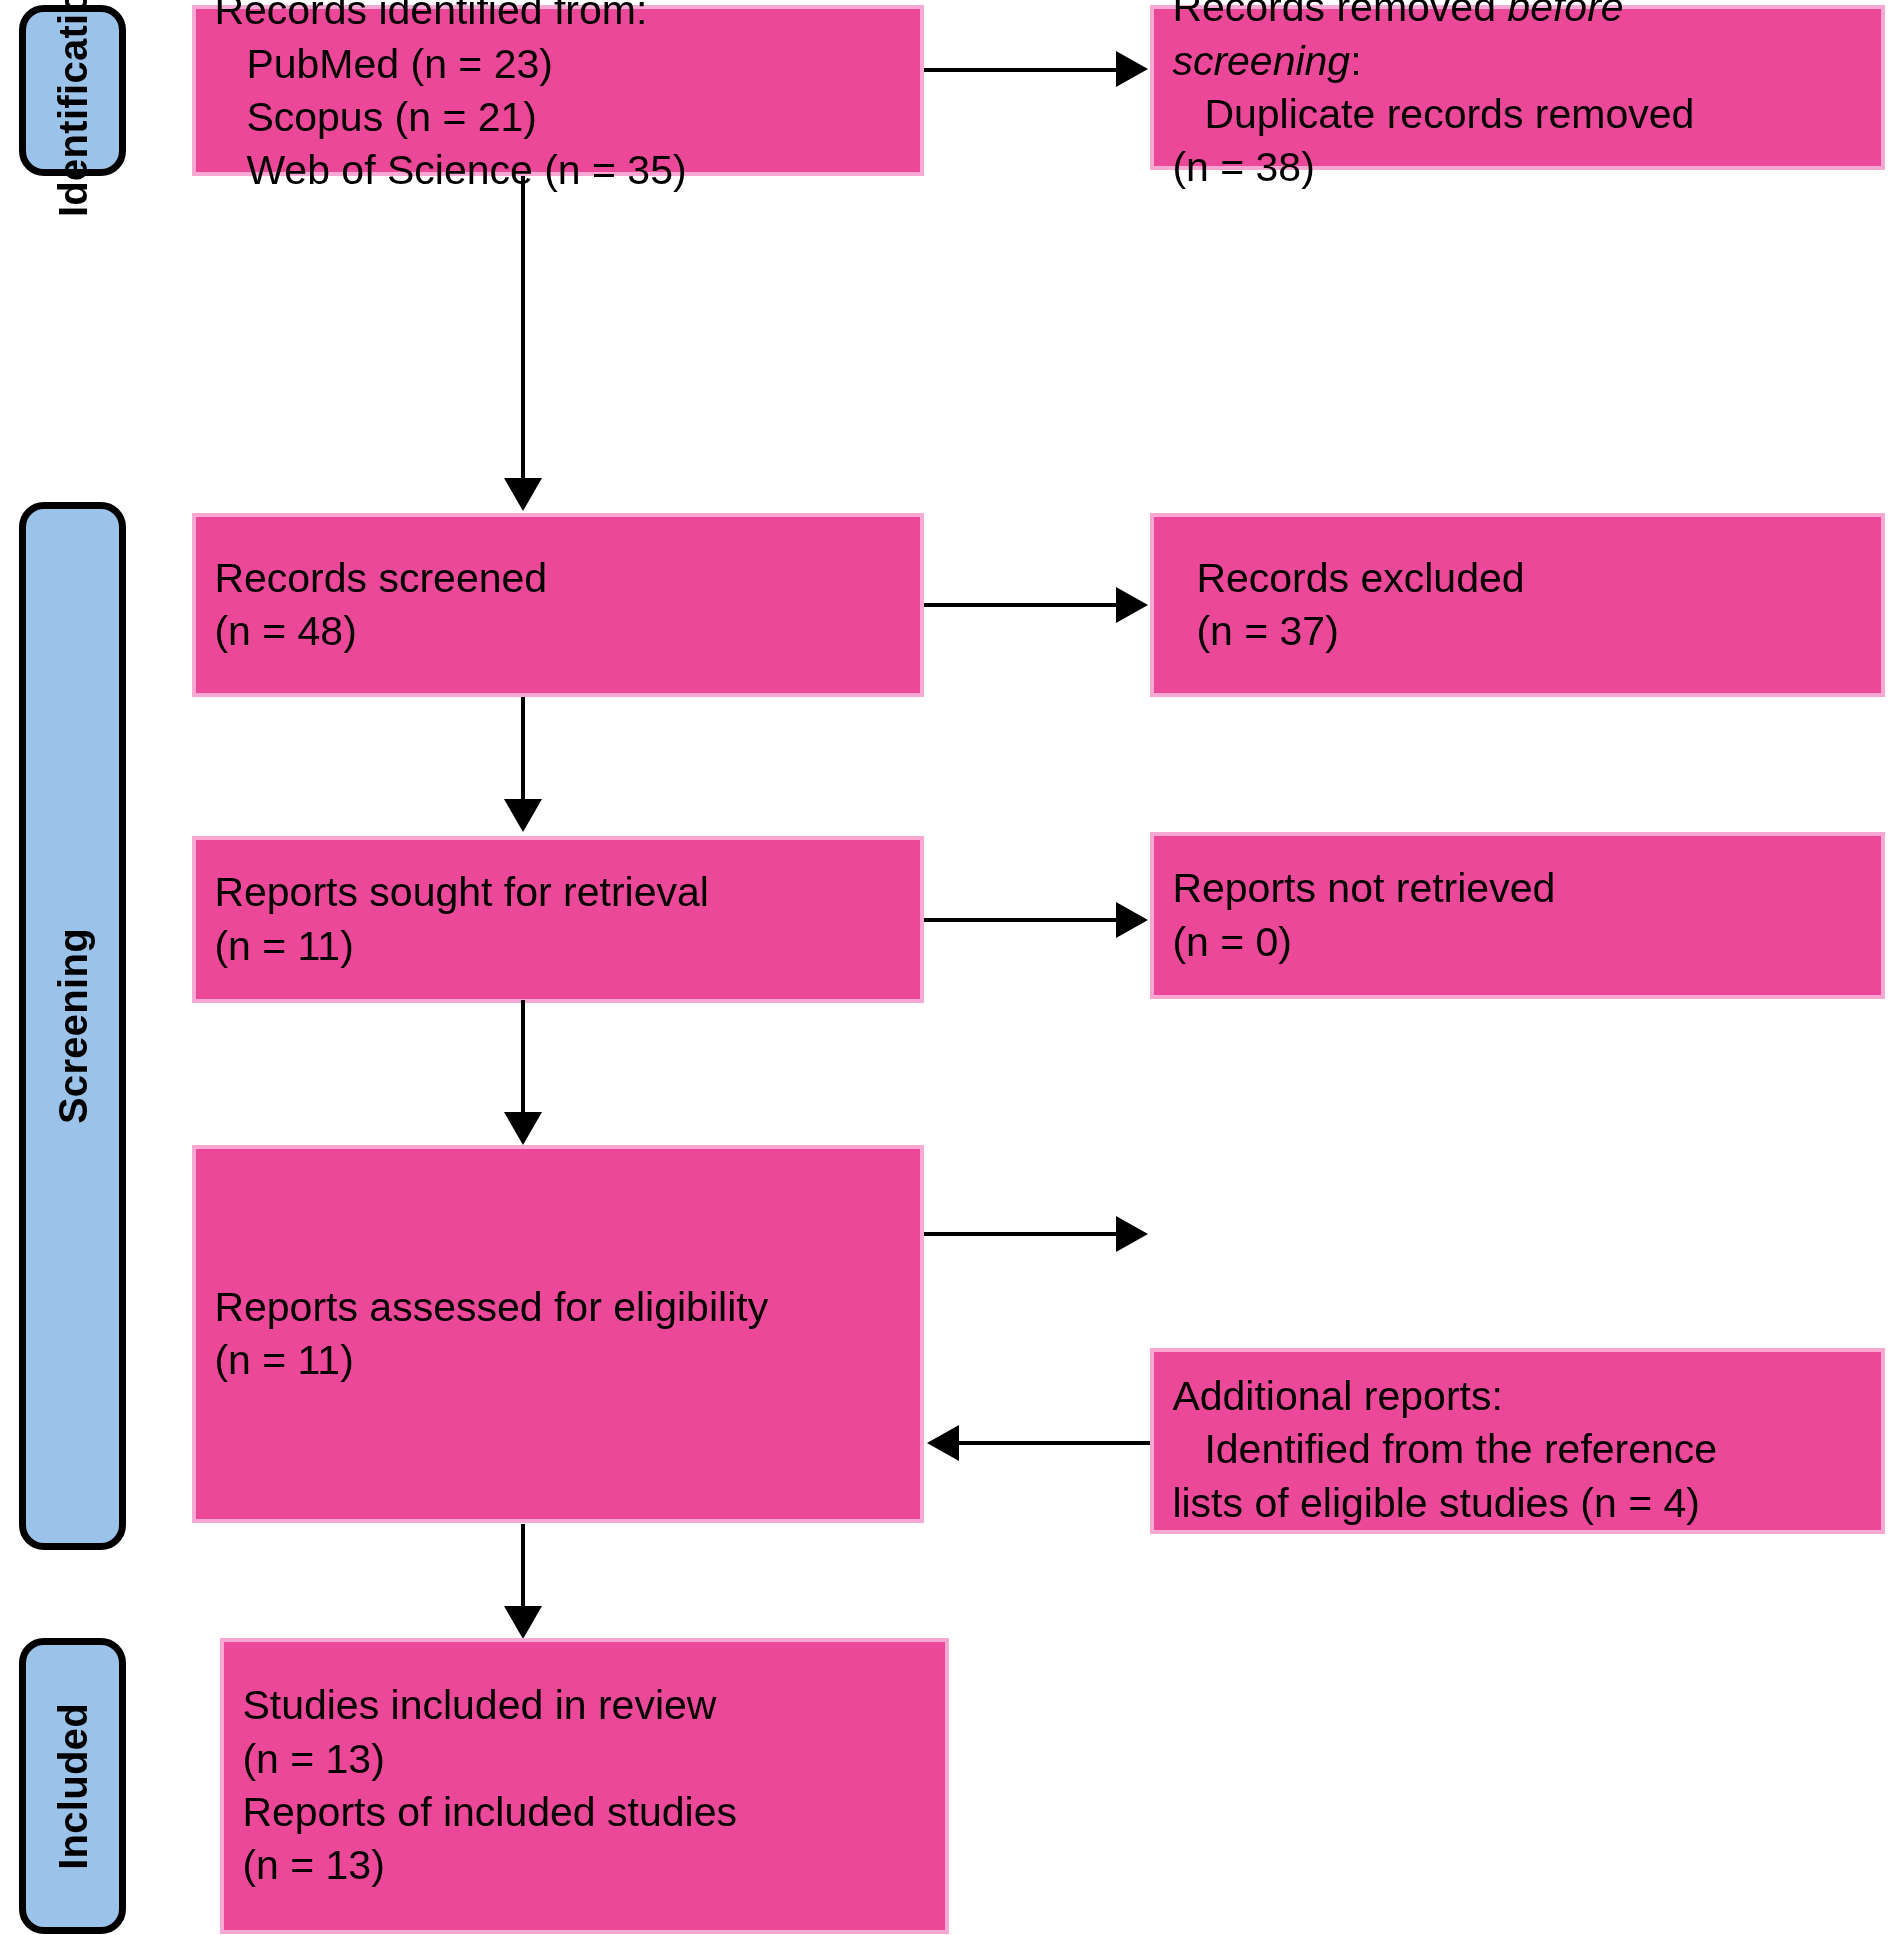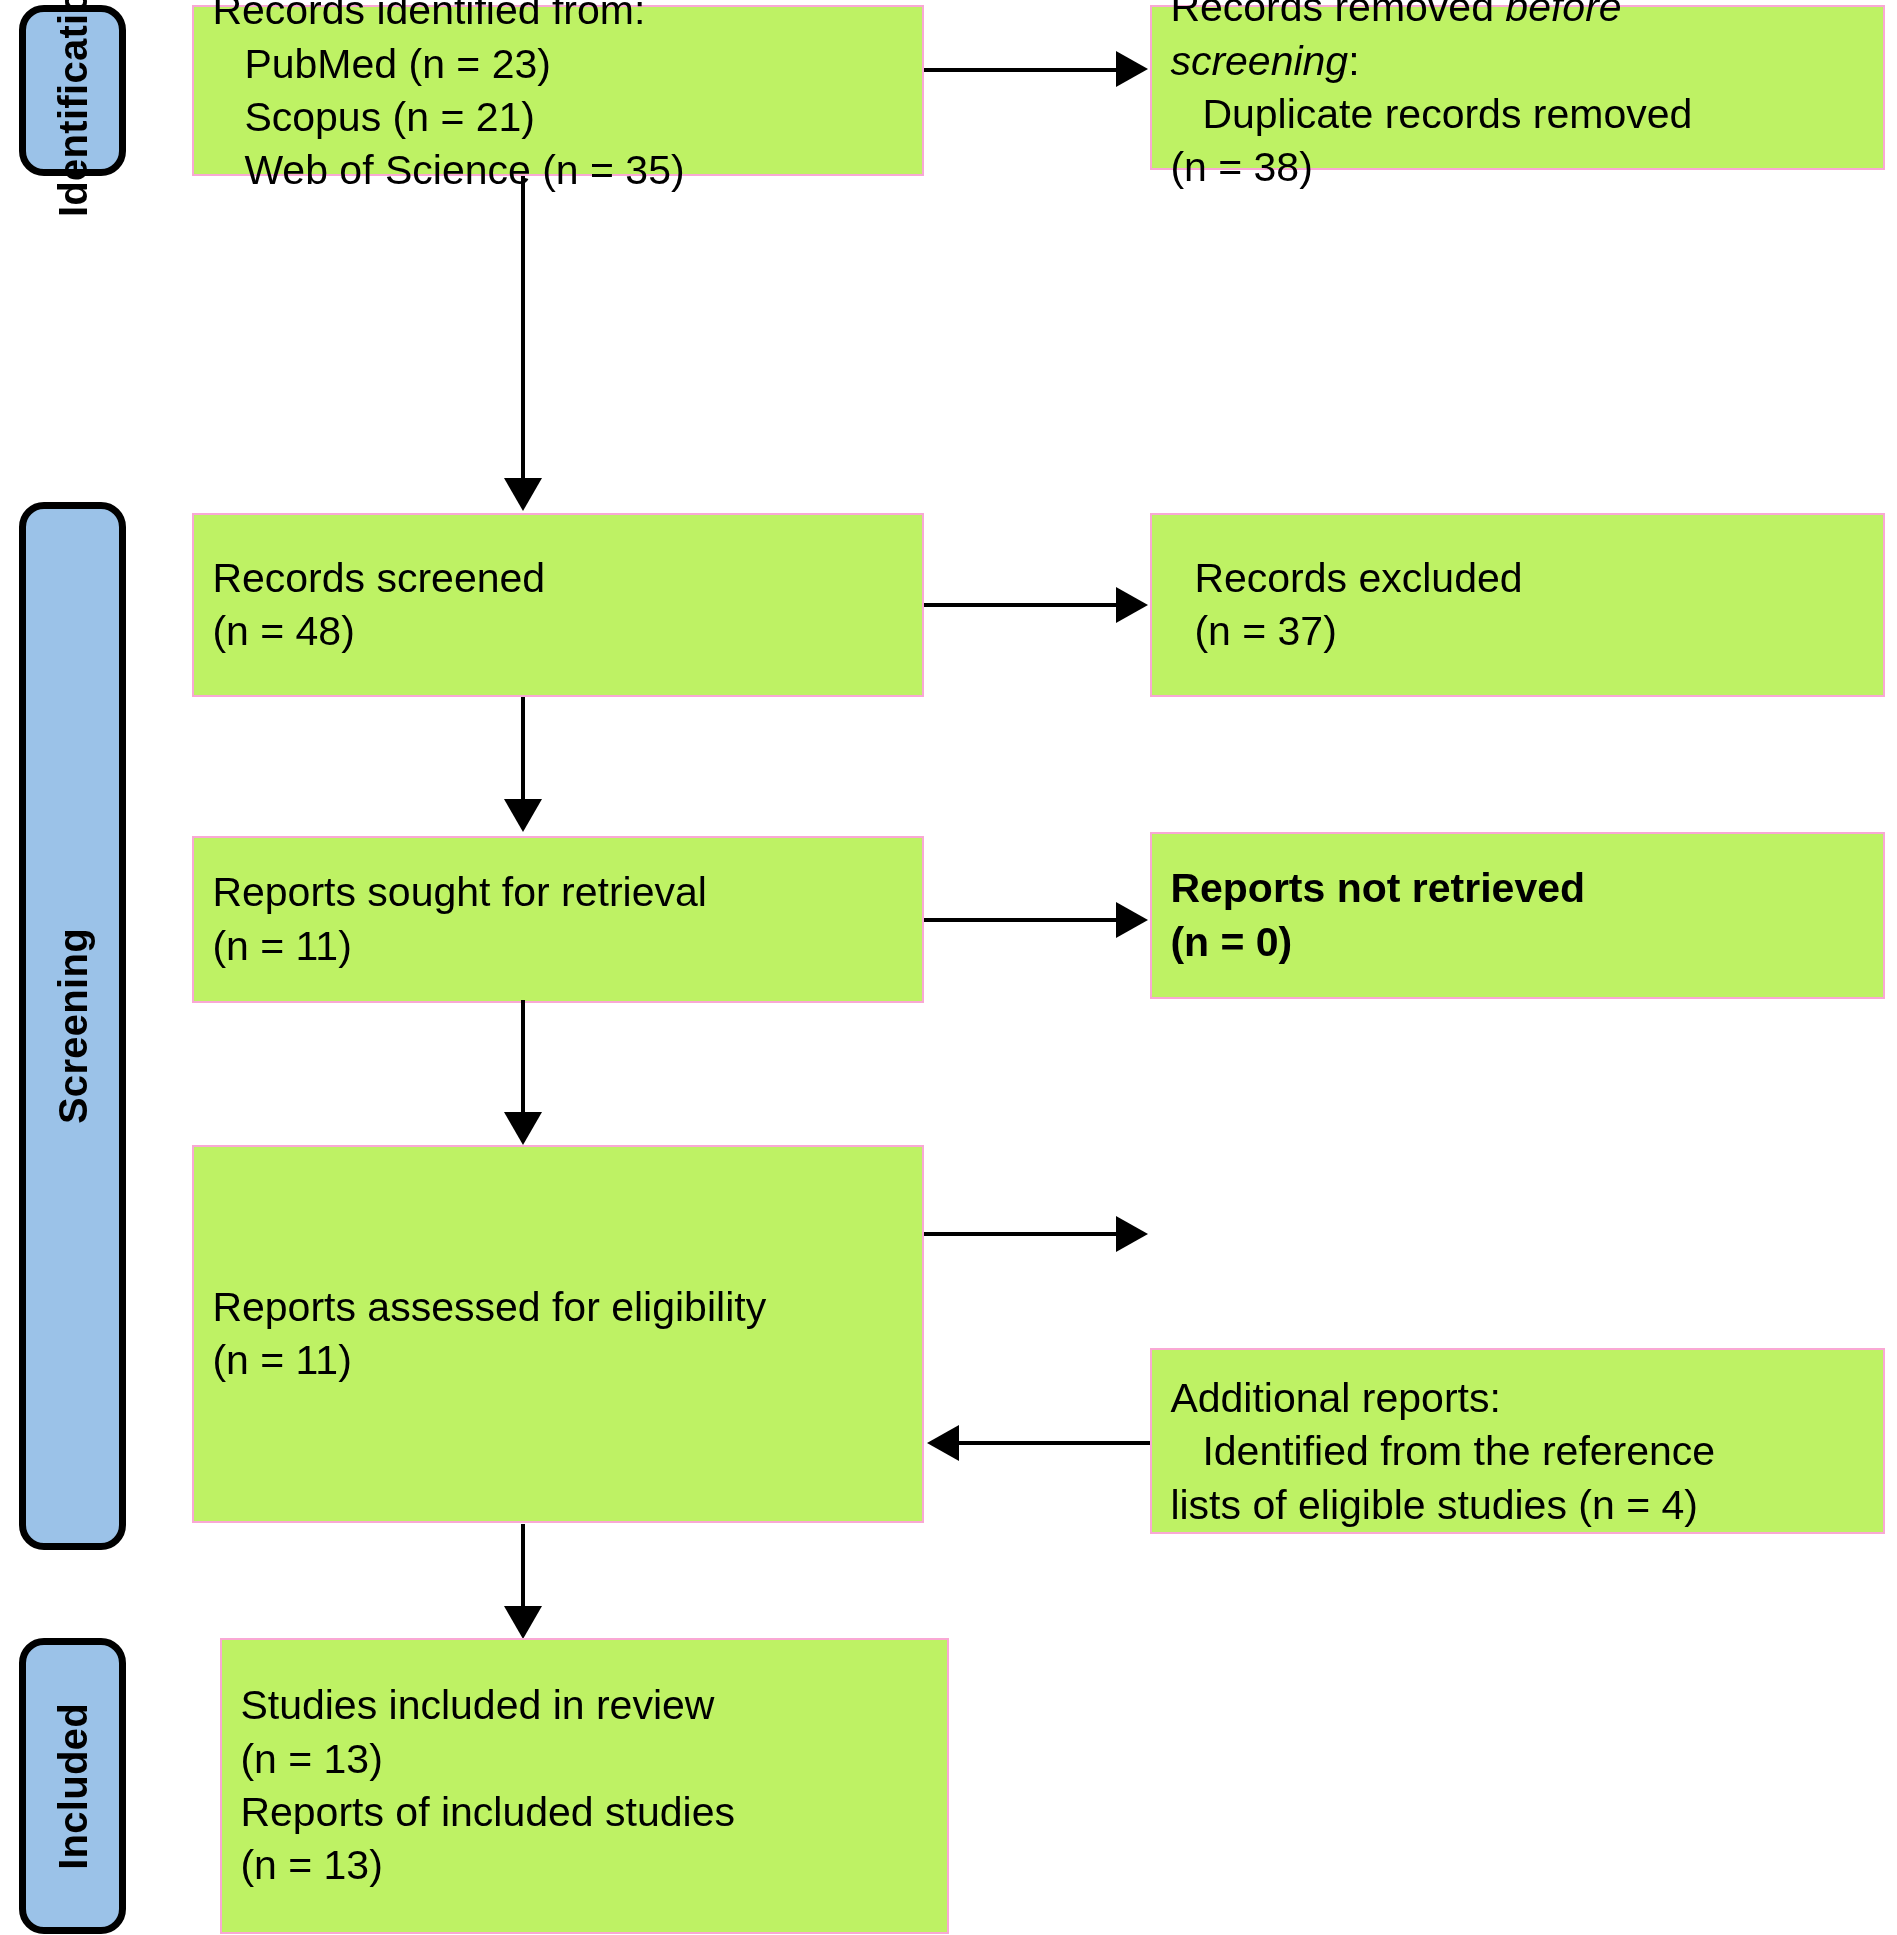--- a/index.html
+++ b/index.html
@@ -38,22 +38,22 @@
     color: #000000;
     letter-spacing: 0.3px;
     white-space: nowrap;
     line-height: 1;
   }
 
   
   .flow-box {
     position: absolute;
     box-sizing: border-box;
-    background: #bef264;
-    border: 2px solid #f9a8d4;
+    background: #ec4899;
+    border: 4px solid #f9a8d4;
     display: flex;
     flex-direction: column;
     justify-content: center;
   }
   .flow-box .box-text {
     padding: 0 18.4px;
     font-size: 41px;
     line-height: 1.30;
     color: #000000;
     white-space: pre-wrap;
@@ -137,21 +137,21 @@
   <div class="conn conn-h" style="left:924px; top:603px; width:192px;"></div>
   <div class="arrow-head arrow-right" style="left:1116px; top:587px;"></div>
 
   <div class="conn conn-v" style="left:521px; top:697px; width:3.8px; height:103px;"></div>
   <div class="arrow-head arrow-down" style="left:504px; top:799px;"></div>
 
   <div class="flow-box" style="left:192px; top:836px; width:732px; height:167px;">
     <div class="box-text"><span>Reports sought for retrieval</span><br><span>(n = 11)</span></div>
   </div>
 
-  <div class="flow-box" style="left:1150px; top:832px; width:735px; height:167px;font-weight:bold;">
+  <div class="flow-box" style="left:1150px; top:832px; width:735px; height:167px;">
     <div class="box-text"><span>Reports not retrieved</span><br><span>(n = 0)</span></div>
   </div>
 
   <div class="conn conn-h" style="left:924px; top:918px; width:192px;"></div>
   <div class="arrow-head arrow-right" style="left:1116px; top:902px;"></div>
 
   <div class="conn conn-v" style="left:521px; top:1000px; width:3.8px; height:113px;"></div>
   <div class="arrow-head arrow-down" style="left:504px; top:1112px;"></div>
 
   <div class="flow-box" style="left:192px; top:1145px; width:732px; height:378px;">

